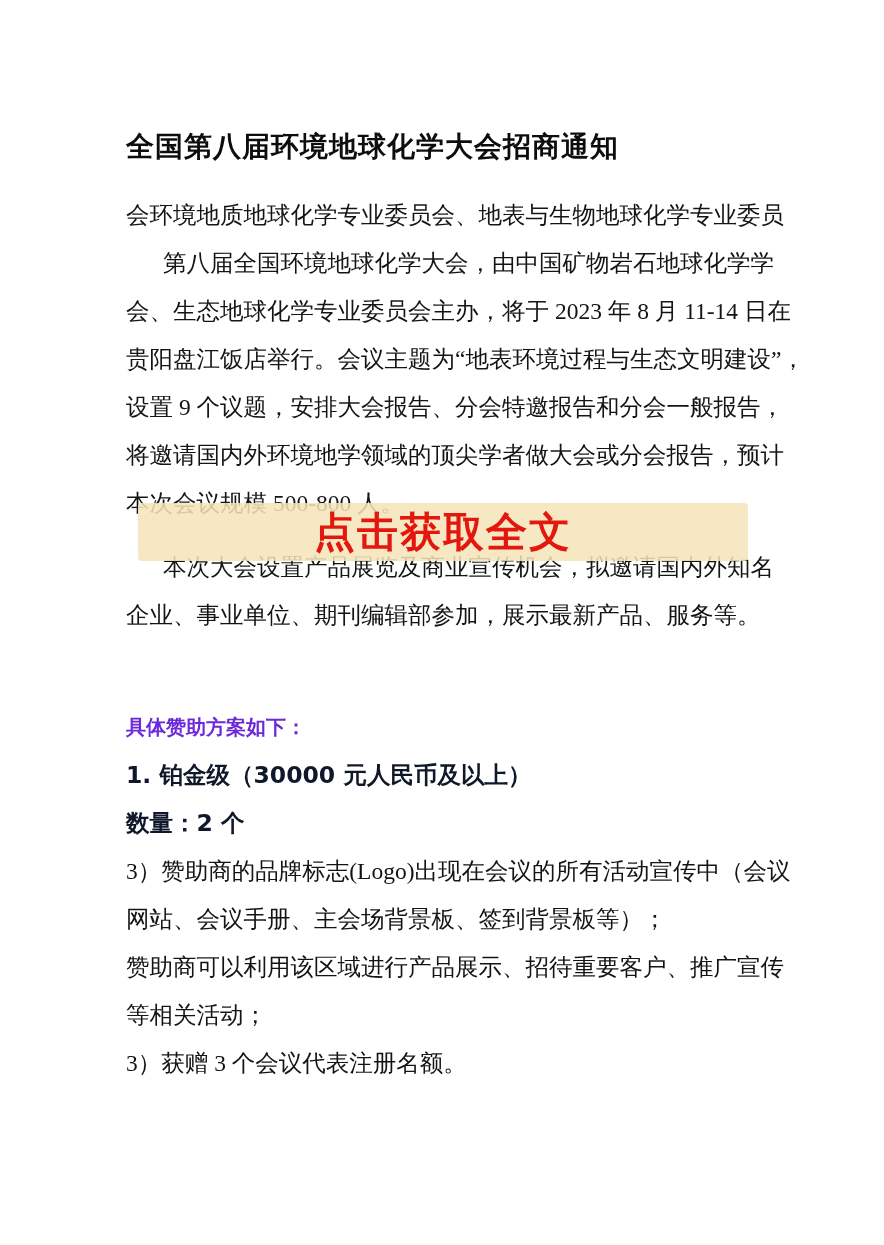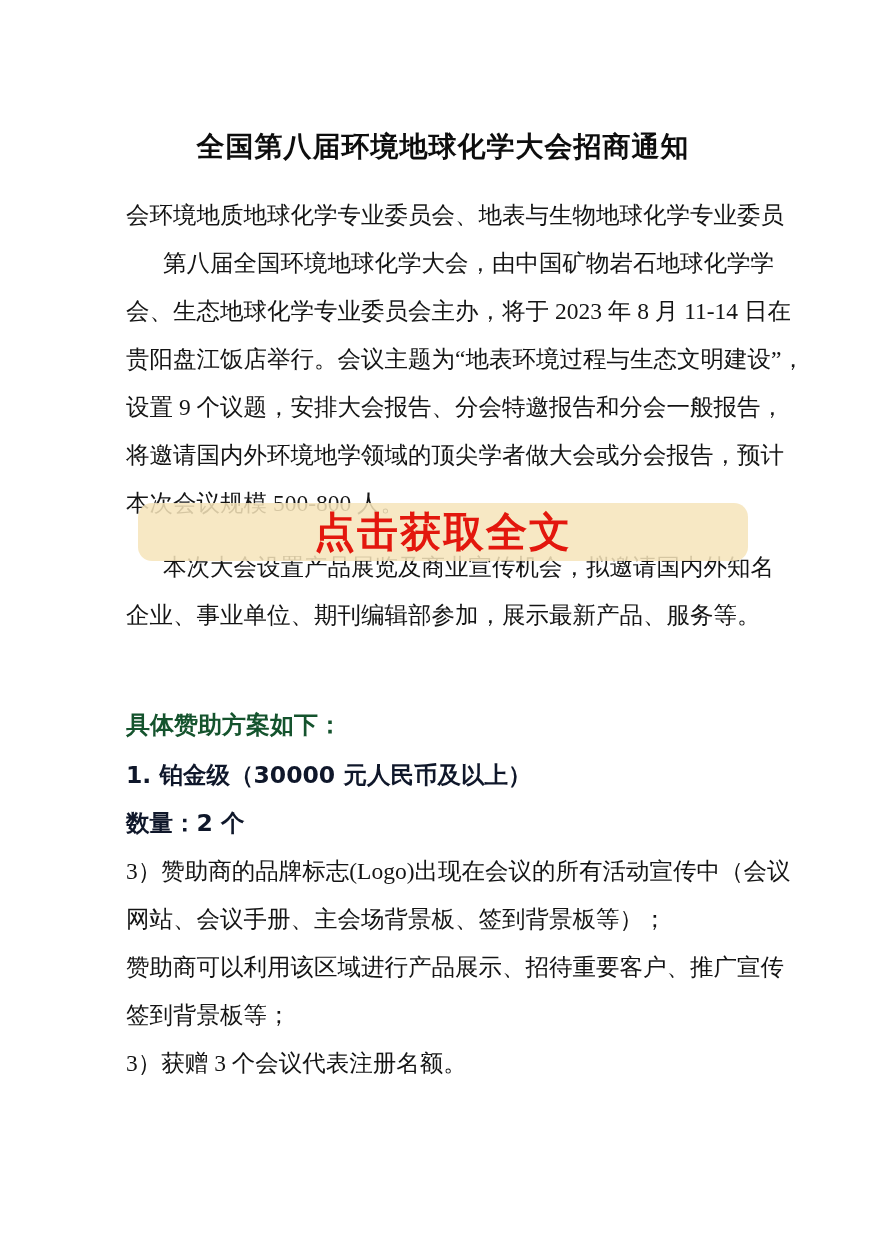--- a/index.html
+++ b/index.html
@@ -21,21 +21,20 @@
     left: 126px;
     top: 0;
     width: 634px;
   }
   .doc-title {
     padding-top: 130px;
     font-family: "DejaVu Sans", "Liberation Sans", sans-serif;
     font-weight: 600;
     font-size: 28px;
     line-height: 34px;
-    text-align: center;
     letter-spacing: 1px;
     color: #0d0d0d;
   }
   .body-text {
     font-size: 23.5px;
     line-height: 48px;
     color: #141414;
   }
   .p1 { margin-top: 27px; }
   .p2 { margin-top: 16px; }
@@ -46,43 +45,43 @@
     text-align-last: justify;
     white-space: nowrap;
   }
   .lline {
     text-align: right;
     text-align-last: left;
     white-space: nowrap;
   }
   .section-heading {
     margin-top: 64px;
-    font-family: Liberation Mono, monospace;
+    font-family: Liberation Sans, sans-serif;
     font-weight: bold;
-    font-size: 24px;
+    font-size: 20px;
     line-height: 48px;
-    color: #14532d;
+    color: #6d28d9;
   }
   .tier-title, .qty {
     font-family: "DejaVu Sans", "Liberation Sans", sans-serif;
     font-weight: bold;
     font-size: 23.5px;
     line-height: 48px;
     color: #0f172a;
   }
   .benefits { margin-top: 0; }
   
   .overlay-banner {
     position: absolute;
     left: 138px;
     top: 503px;
     width: 610px;
     height: 58px;
     background: rgba(246, 228, 186, 0.86);
-    border-radius: 14px;
+    border-radius: 4px;
     display: flex;
     align-items: center;
     justify-content: center;
     cursor: pointer;
     z-index: 5;
   }
   .overlay-label {
     font-family: "DejaVu Sans", "Liberation Sans", sans-serif;
     font-weight: bold;
     font-size: 41px;
@@ -119,21 +118,21 @@
     <div class="section-heading">具体赞助方案如下：</div>
 
     <div class="tier-title">1. 铂金级（30000 元人民币及以上）</div>
 
     <div class="qty">数量：2 个</div>
 
     <div class="body-text benefits">
       <div class="jline">3）赞助商的品牌标志(Logo)出现在会议的所有活动宣传中（会议</div>
       <div class="lline">网站、会议手册、主会场背景板、签到背景板等）；</div>
       <div class="jline">赞助商可以利用该区域进行产品展示、招待重要客户、推广宣传</div>
-      <div class="lline">签到背景板等；</div>
+      <div class="lline">等相关活动；</div>
       <div class="lline">3）获赠 3 个会议代表注册名额。</div>
     </div>
 
   </div>
 
   <div class="overlay-banner">
     <span class="overlay-label">点击获取全文</span>
   </div>
 
 </div>

